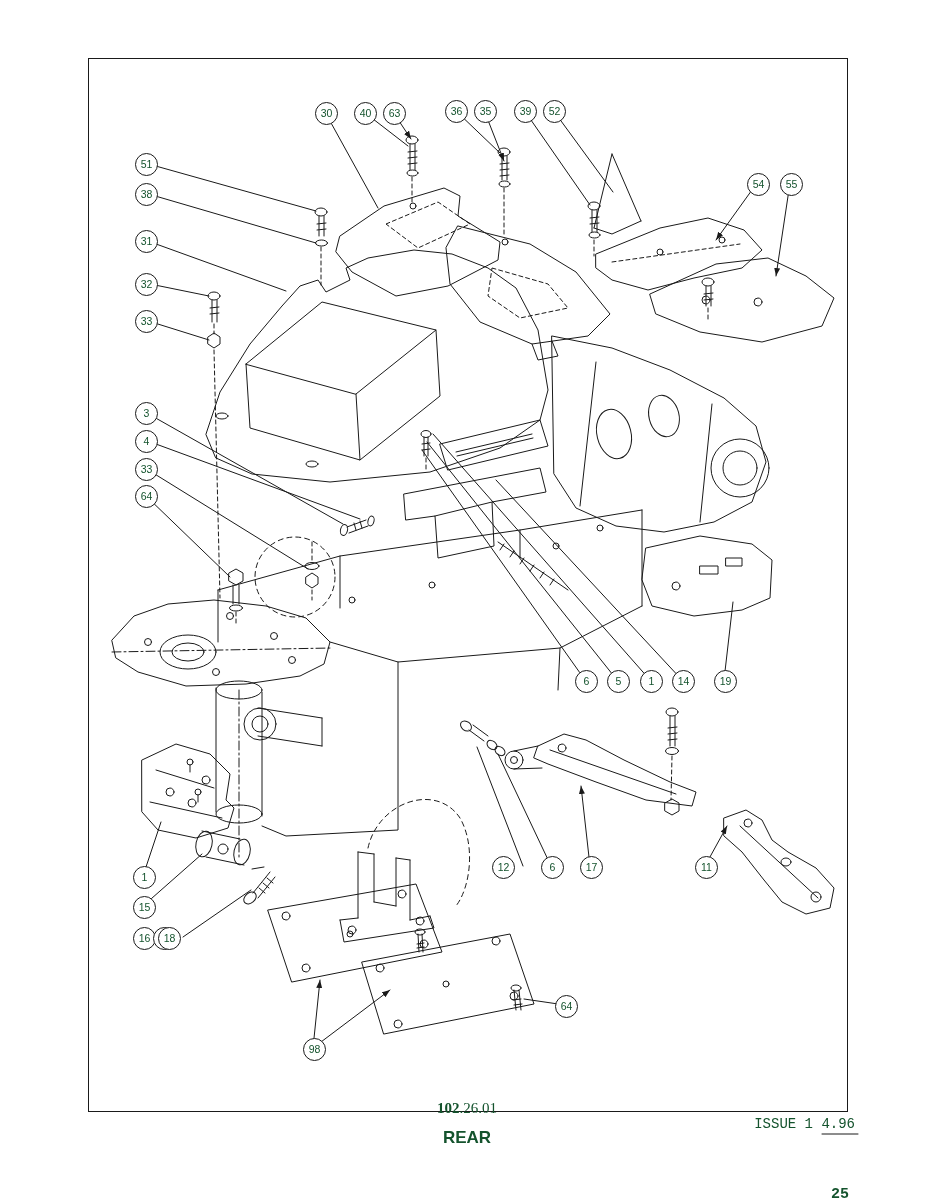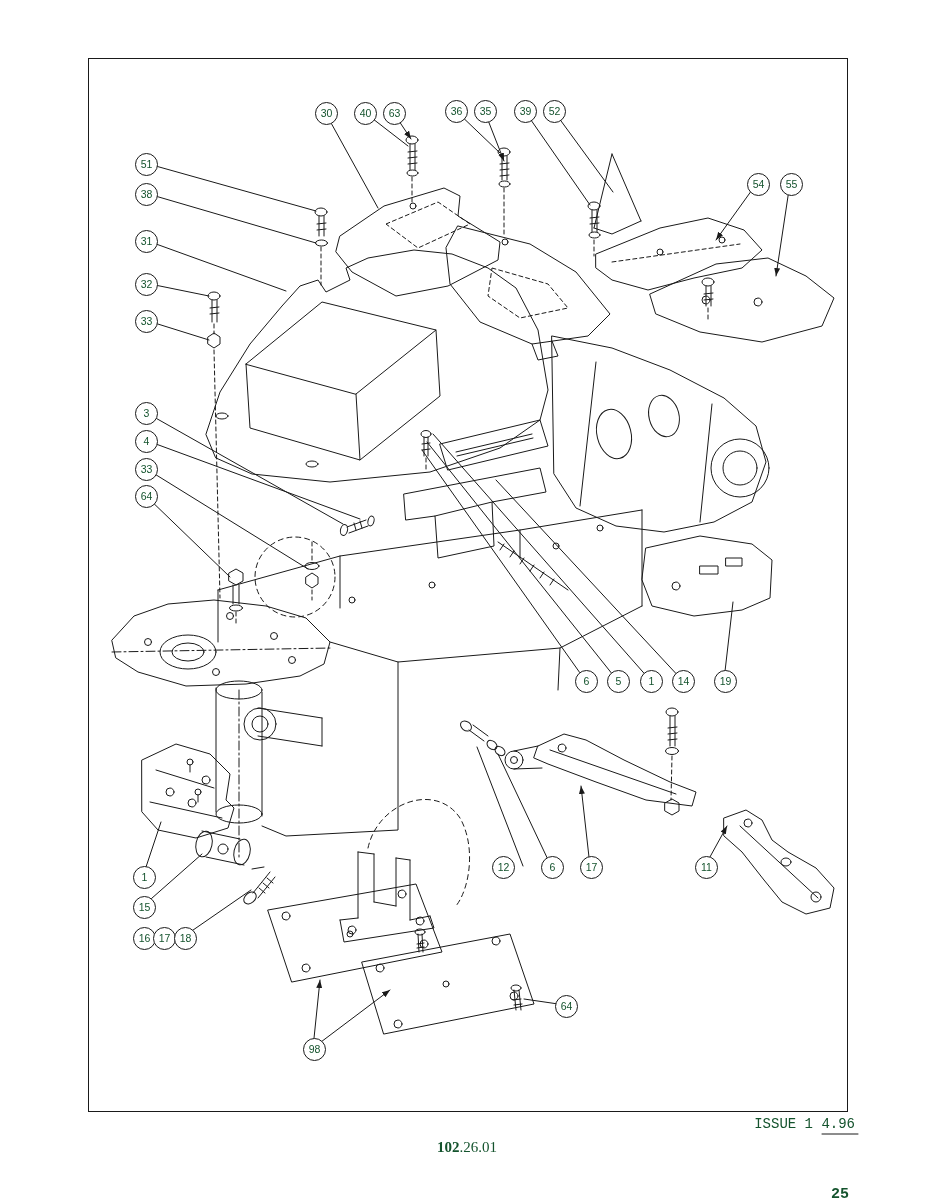--- a/index.html
+++ b/index.html
@@ -9,21 +9,21 @@
          border:1.6px solid #1a1a1a;z-index:1;}
   svg.art{position:absolute;left:0;top:0;z-index:2;}
   .balloon{position:absolute;width:21px;height:21px;border:1.3px solid #1a1a1a;
            border-radius:50%;background:#fff;display:flex;align-items:center;
            justify-content:center;font-size:10.5px;line-height:1;z-index:3;}
   .title-row{position:absolute;left:88px;top:1096px;width:758px;text-align:center;z-index:4;}
   .main-title{display:inline-block;background:#fff;padding:0 16px;font-weight:bold;
               font-size:27px;letter-spacing:1px;}
   .subtitle{position:absolute;left:88px;top:1128px;width:758px;text-align:center;
             font-weight:bold;font-size:17px;z-index:4;}
-  .section-number{position:absolute;left:88px;top:1139px;width:758px;text-align:center;
+  .section-number{position:absolute;left:88px;top:1100px;width:758px;text-align:center;
             font-family:"Liberation Serif",serif;font-size:15px;z-index:4;}
   .section-number .grp{font-weight:bold;}
   .issue{position:absolute;left:735px;top:1116px;width:120px;text-align:right;
          font-family:Liberation Mono, monospace;font-size:14px;z-index:4;}
   .pageno{position:absolute;left:820px;top:1186px;width:40px;text-align:center;
           font-family:Liberation Mono, monospace;font-size:15px;font-weight:bold;z-index:4;}
 </style>
 </head>
 <body>
 
@@ -298,21 +298,22 @@
   <div class="balloon" style="left:672px;top:670px">14</div>
   <div class="balloon" style="left:714px;top:670px">19</div>
   <div class="balloon" style="left:492px;top:856px">12</div>
   <div class="balloon" style="left:541px;top:856px">6</div>
   <div class="balloon" style="left:580px;top:856px">17</div>
   <div class="balloon" style="left:695px;top:856px">11</div>
   <div class="balloon" style="left:133px;top:866px">1</div>
   <div class="balloon" style="left:133px;top:896px">15</div>
   <div class="balloon" style="left:133px;top:927px">16</div>
   <div class="balloon" style="left:153px;top:927px">17</div>
-  <div class="balloon" style="left:174px;top:927px">18</div>
+  <div class="balloon" style="left:158px;top:927px">18</div>
   <div class="balloon" style="left:555px;top:995px">64</div>
   <div class="balloon" style="left:303px;top:1038px">98</div>
 
+  <div class="subtitle">REAR</div>
   <div class="section-number"><span class="grp">102</span><span>.26.01</span></div>
   <div class="issue">ISSUE 1 4.96</div>
   <div class="pageno">25</div>
 
 </div>
 
 </body></html>

